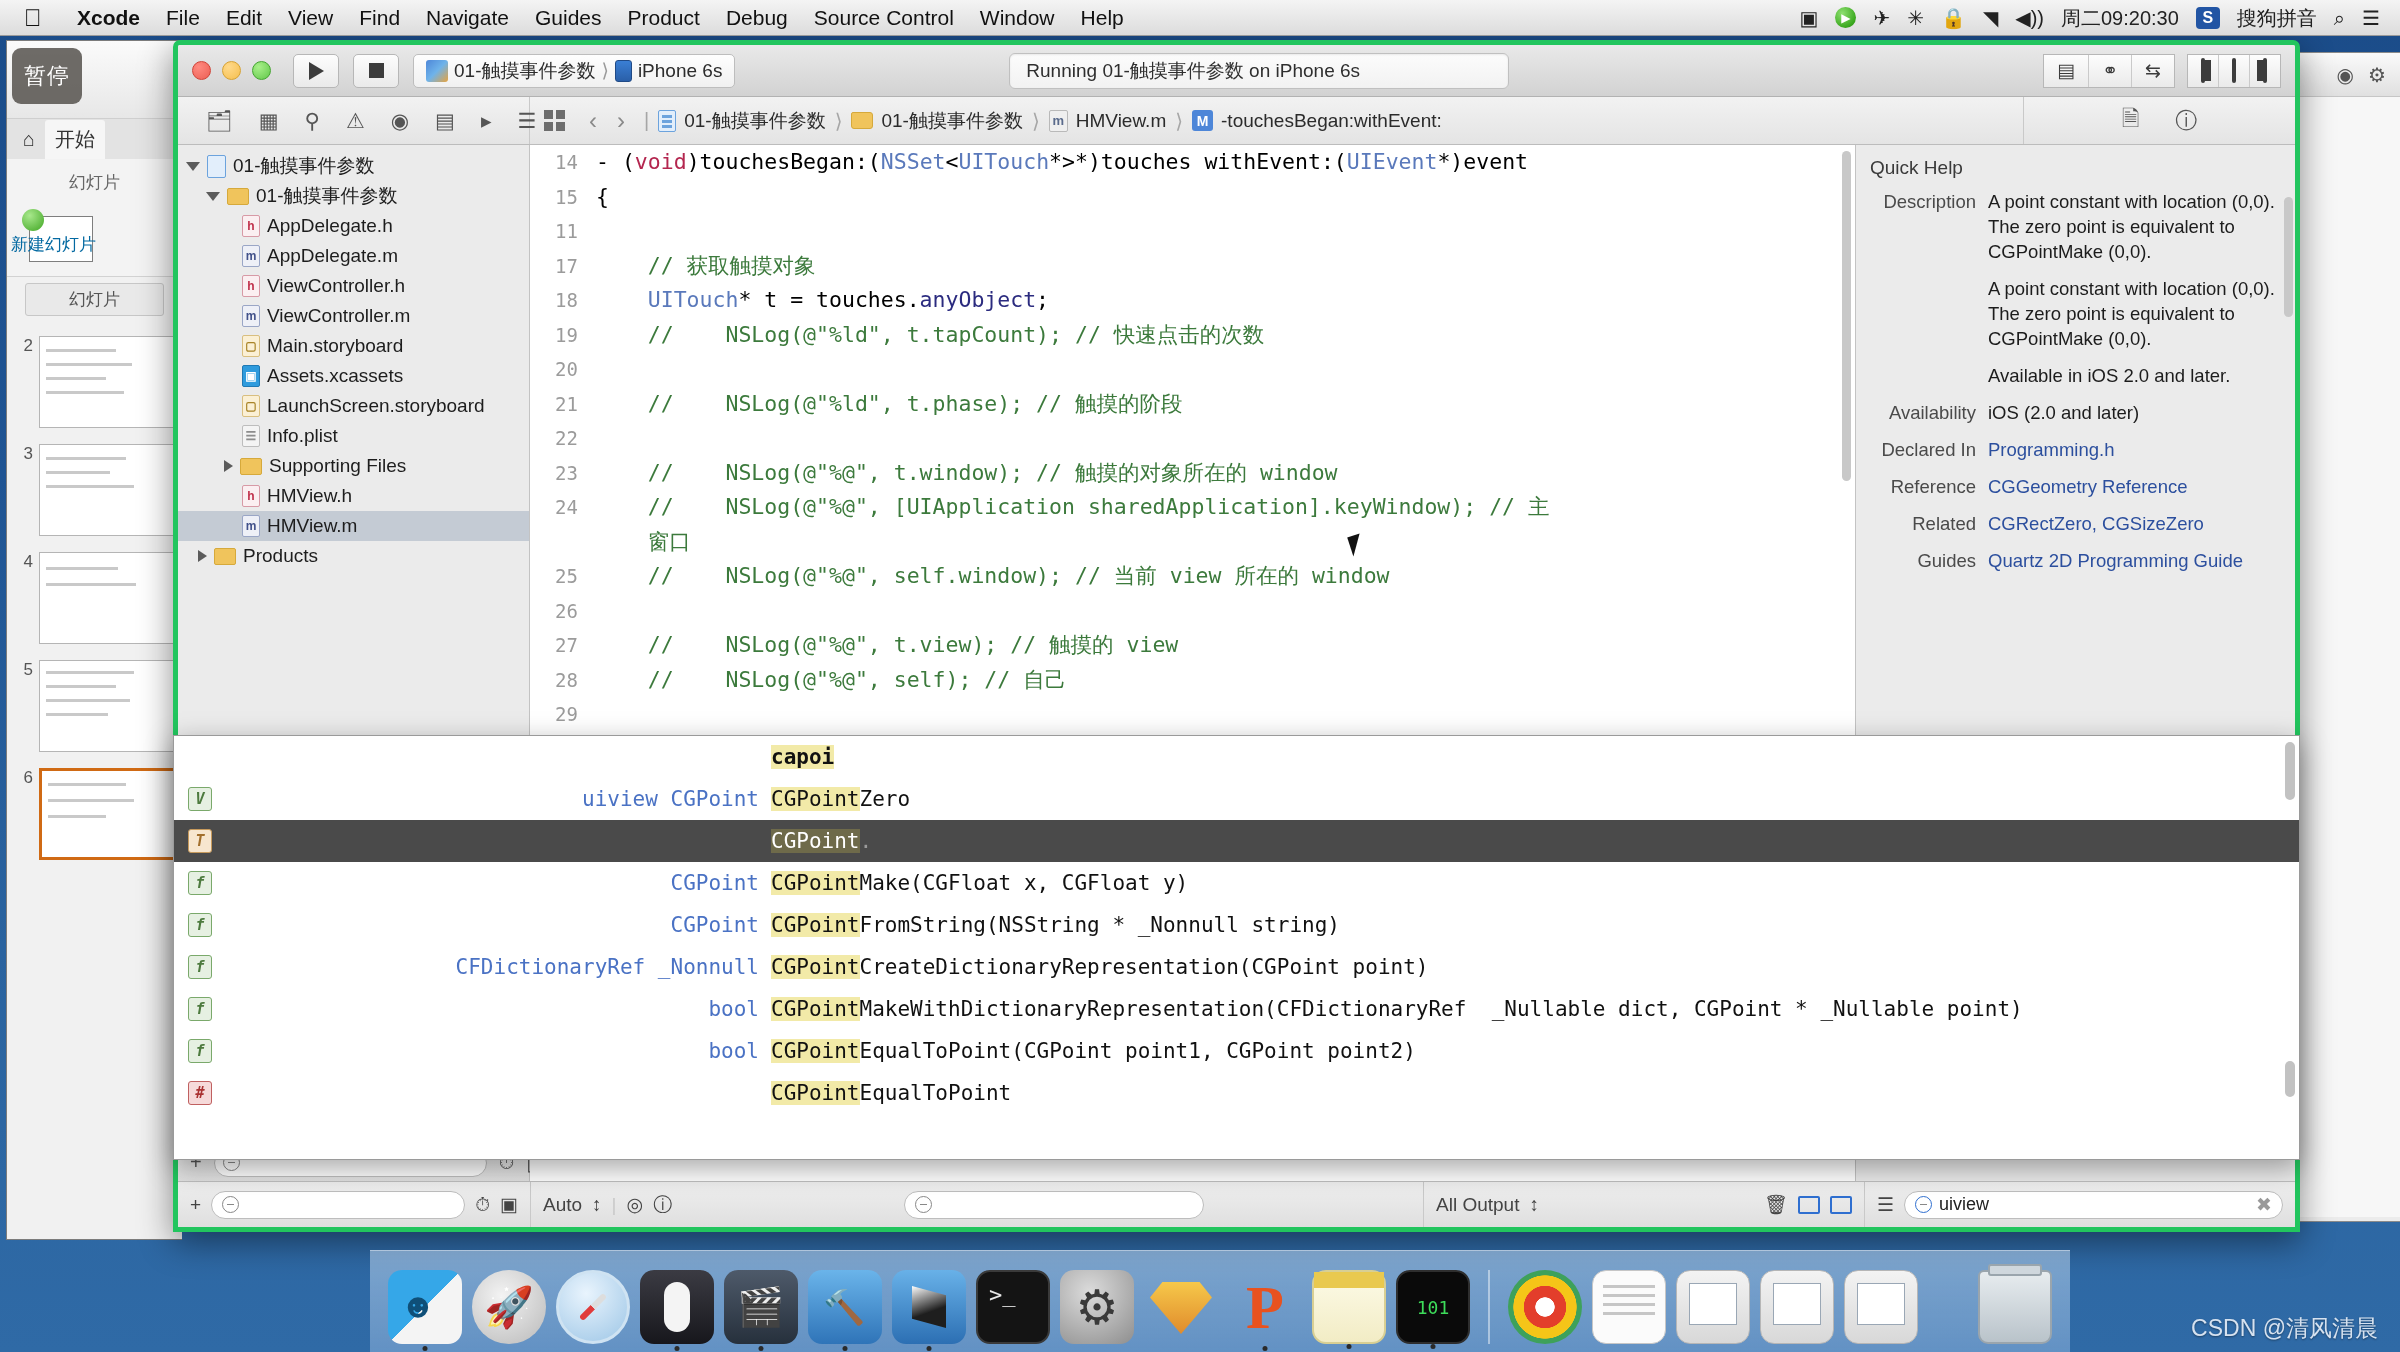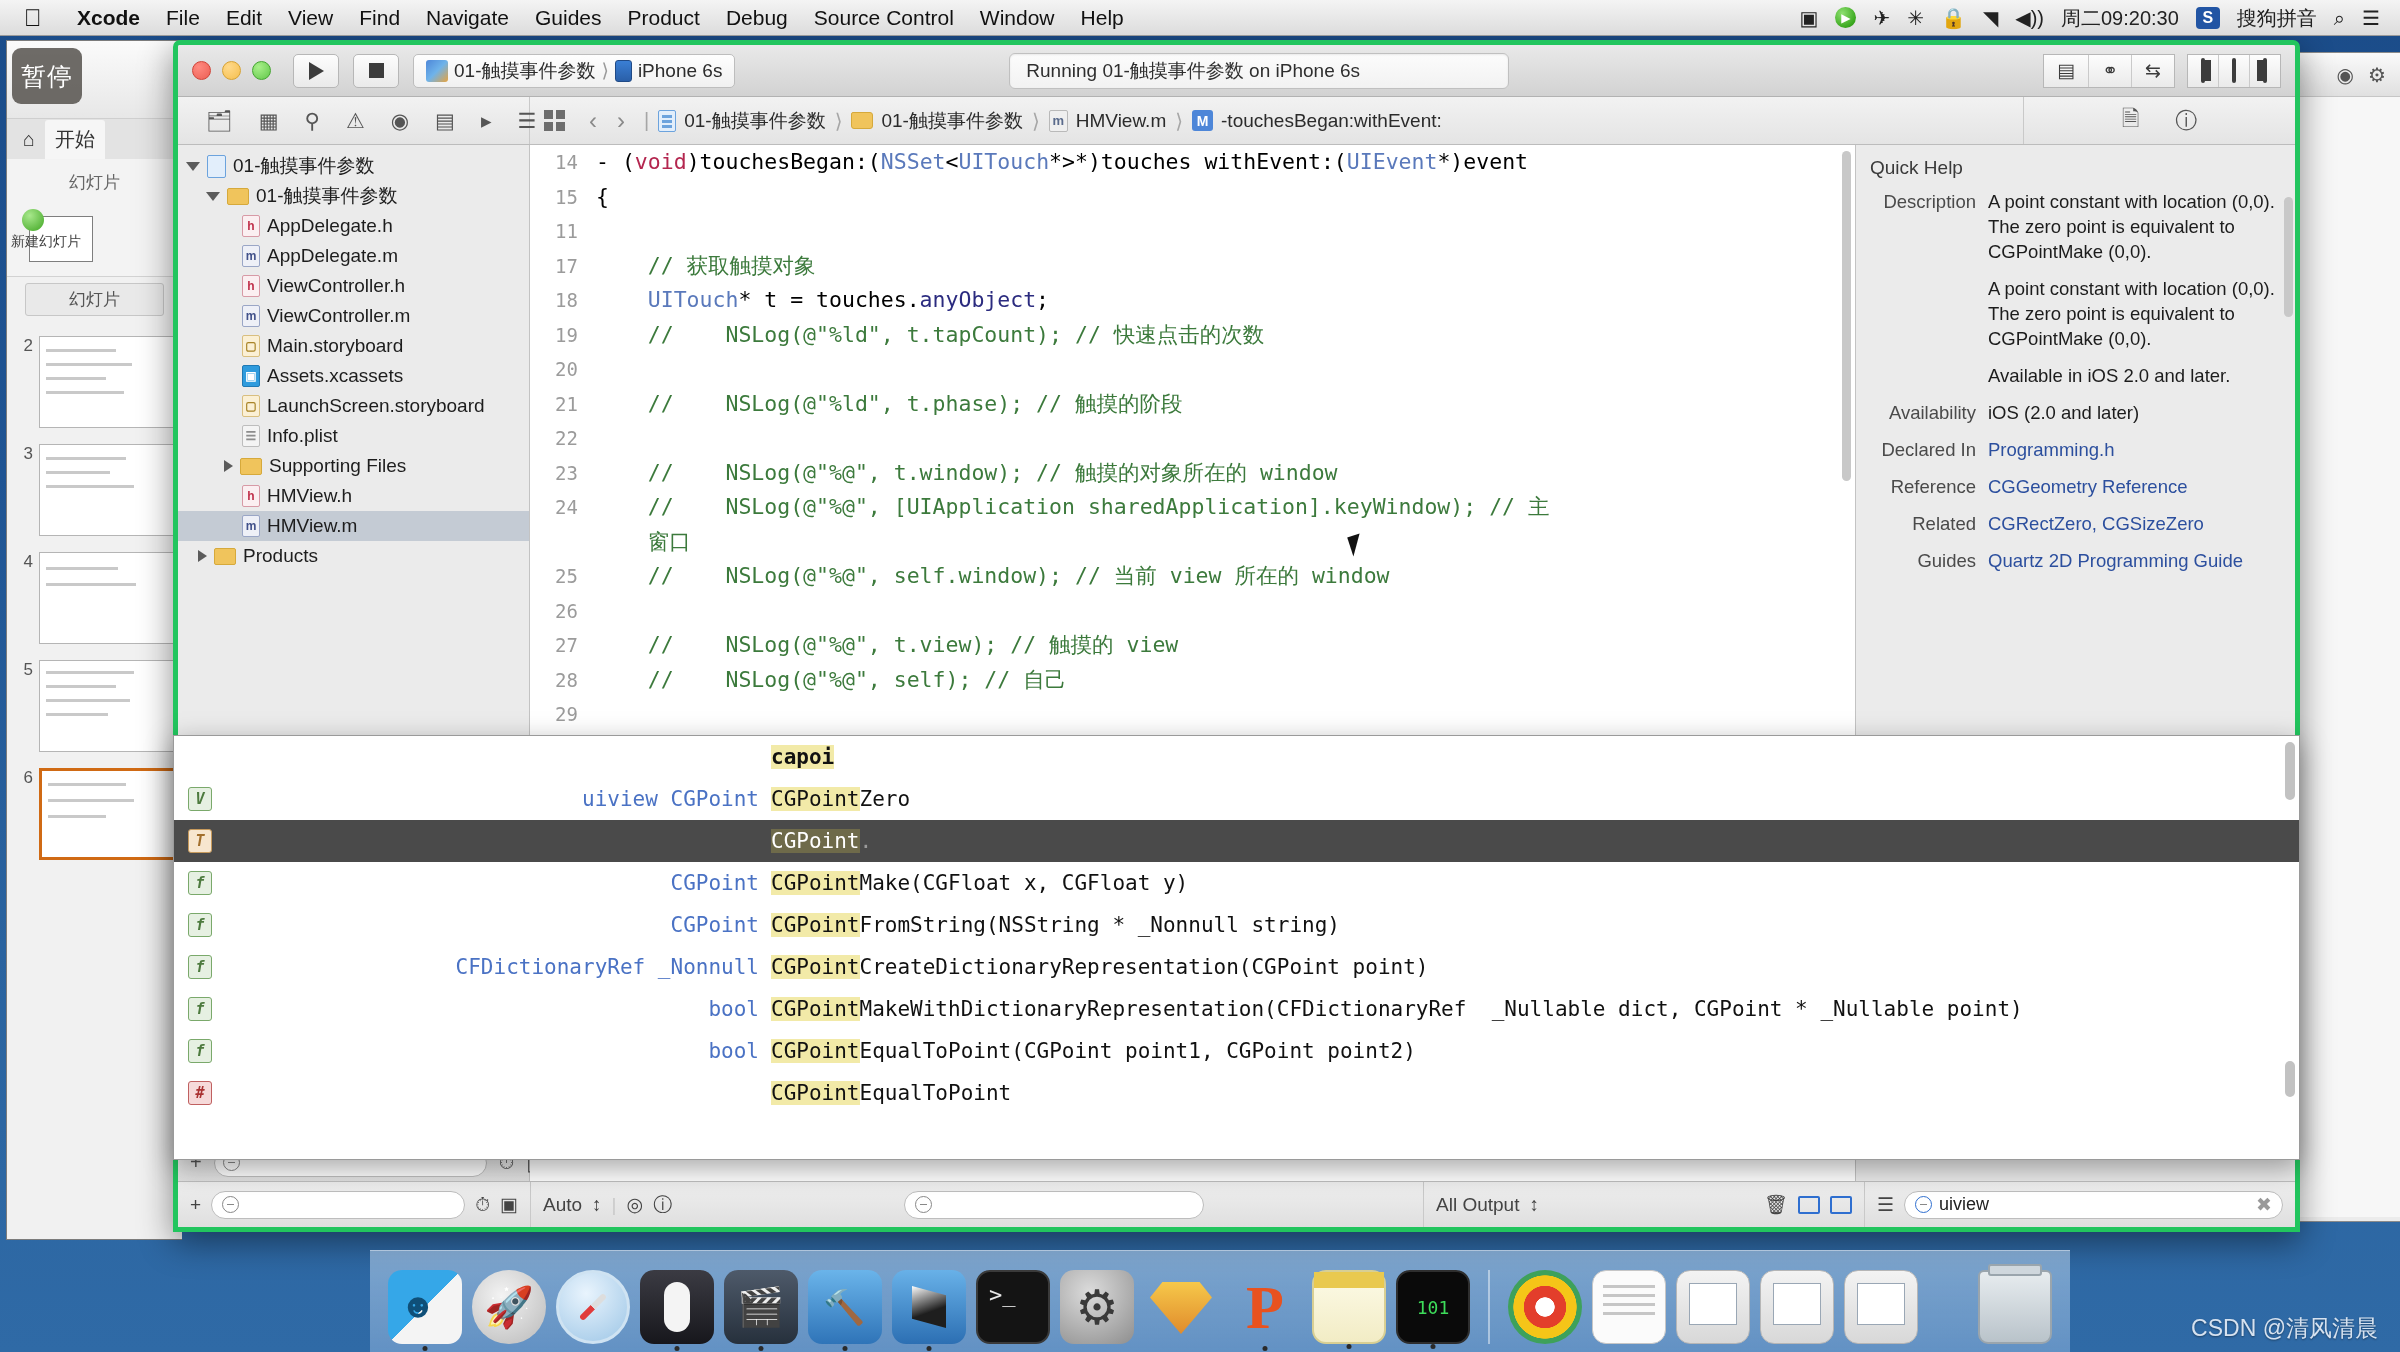--- a/index.html
+++ b/index.html
@@ -46,38 +46,38 @@
   }
   #ppt .ribbon-top { height:78px; background:linear-gradient(180deg,#fbfbfb,#e7e7e7); border-bottom:1px solid #cfcfcf;}
   #ppt .tabrow { height:40px; background:#e3e3e3; display:flex; align-items:center; gap:10px; padding-left:16px; font-size:20px; color:#333;}
   #ppt .tabrow .home { background:#f6f6f6; padding:6px 10px; border-radius:3px 3px 0 0;}
   #ppt .ribbon-body { height:118px; background:#f3f3f3; border-bottom:1px solid #d2d2d2; padding:8px; font-size:16px; color:#555; position:relative;}
   #ppt .newslide {
     width:64px;height:46px;border:1px solid #7e7e7e;background:#fff;margin:22px 0 0 14px;position:relative;
   }
   #ppt .newslide:before{content:"";position:absolute;left:-8px;top:-8px;width:22px;height:22px;border-radius:50%;
     background:radial-gradient(circle at 35% 30%,#a8e88c,#3fa522);}
-  #ppt .lbl{position:absolute;left:4px;top:74px;font-size:14px;color:#404040;}
+  #ppt .lbl{position:absolute;left:4px;top:74px;font-size:17px;color:#0369a1;}
   #ppt .seclabel{text-align:center;font-size:17px;color:#666;padding-top:4px;}
   #ppt .slidetab{margin:6px 18px;background:#e9e9e9;border:1px solid #c7c7c7;border-radius:3px;text-align:center;font-size:17px;color:#555;padding:4px;}
   #ppt .slidelist { padding-top:6px; }
   #ppt .slide-item { display:flex; align-items:flex-start; gap:6px; padding:8px 4px 8px 6px;}
   #ppt .slide-num { font-size:17px; color:#555; width:20px; text-align:right; }
   #ppt .slide-thumb {
     flex:1; height:92px; background:#fff; border:1px solid #b5b5b5;
     position:relative; overflow:hidden;
   }
   #ppt .slide-item.sel .slide-thumb { border:3px solid #d06a14; }
   #ppt .slide-thumb .tline { position:absolute; left:6px; height:3px; background:#c9c9c9; }
 
   
   #pausebadge {
     position:absolute; left:12px; top:48px; width:70px; height:56px;
     background:rgba(90,86,82,.88); border-radius:9px; z-index:40;
-    color:#fff; font-size:25px; display:flex; align-items:center; justify-content:center;
+    color:#fff; font-size:22px; display:flex; align-items:center; justify-content:center;
     letter-spacing:1px;
   }
 
   
   #rightbg {
     position:absolute; right:0; top:52px; width:150px; height:1170px;
     background:#ececec; border:1px solid #8b8b8b; border-right:none; z-index:4;
   }
   #rightbg .tb { height:44px; background:linear-gradient(180deg,#fafafa,#e0e0e0); border-bottom:1px solid #c6c6c6;
     display:flex;align-items:center;justify-content:flex-end;gap:14px;padding-right:14px;color:#555;font-size:20px;}

